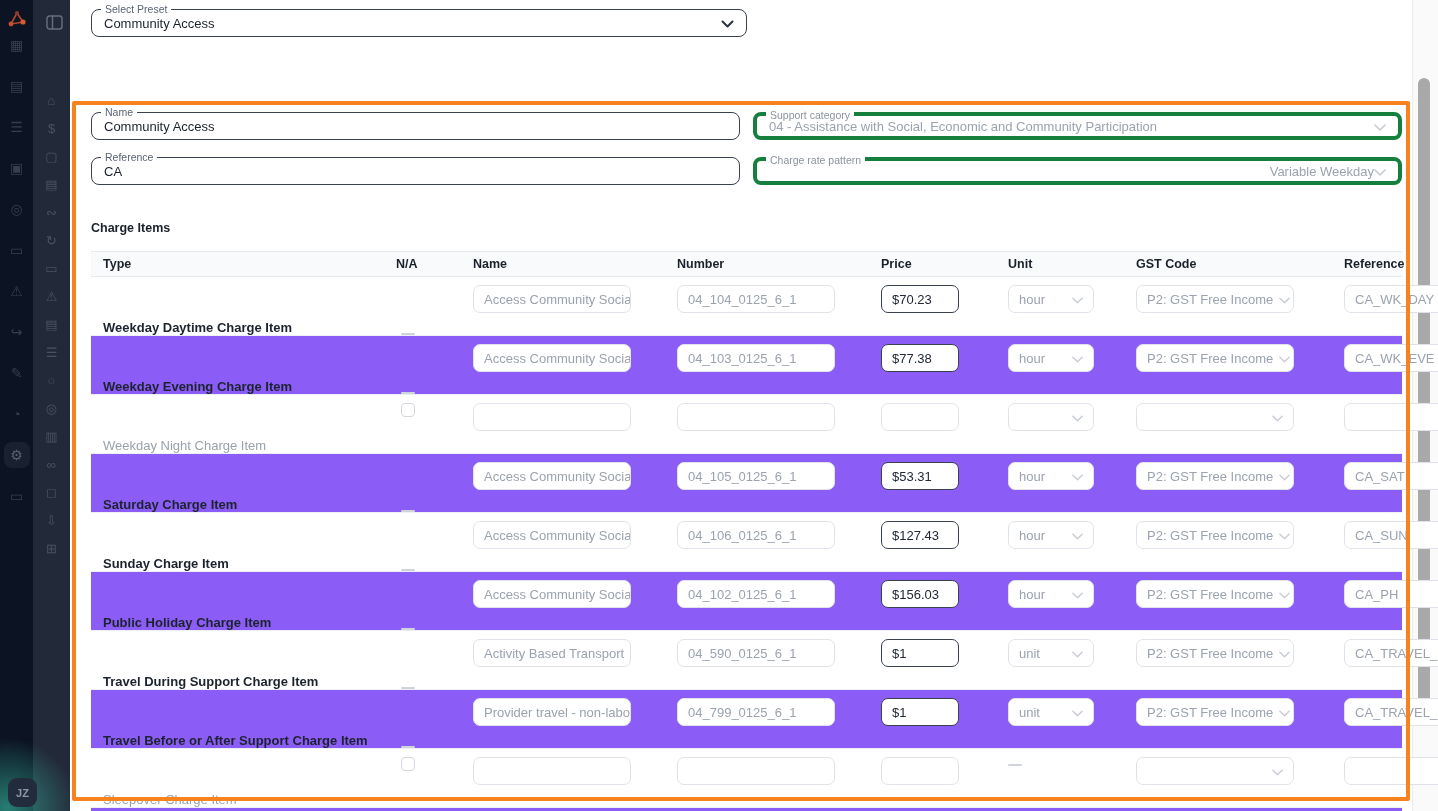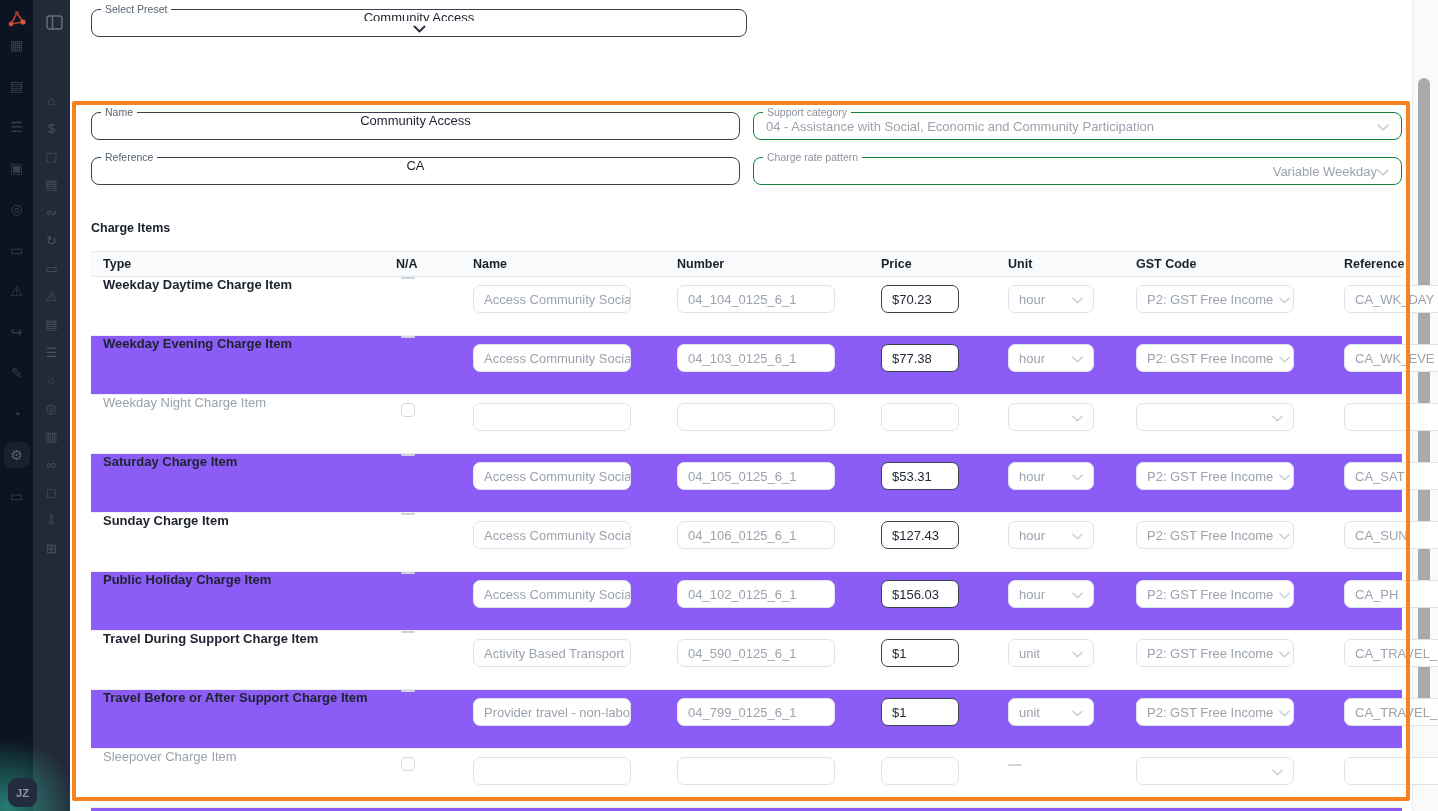--- a/index.html
+++ b/index.html
@@ -23,44 +23,44 @@
   .subrail-toggle{position:absolute;left:46px;top:15px;z-index:3;opacity:.5;cursor:pointer;}
   .sub-icons{position:absolute;left:33px;top:86px;width:37px;display:flex;flex-direction:column;align-items:center;z-index:3;}
   .sub-ic{width:37px;height:28px;display:flex;align-items:center;justify-content:center;color:#9aa2b2;opacity:.33;font-size:13px;cursor:pointer;}
 
   
   .panel{position:absolute;left:70px;top:0;width:1342px;height:811px;background:#fff;z-index:4;}
   .scrollstrip{position:absolute;left:1412px;top:0;width:26px;height:811px;background:#fafafa;border-left:1px solid #ececec;z-index:4;}
   .scrollthumb{position:absolute;left:1418px;top:78px;width:12px;height:645px;background:#a9a9a9;border-radius:7px;z-index:5;cursor:pointer;}
 
   
-  .ff{position:absolute;height:28px;border:1px solid #15803d;border-radius:8px;background:#fff;
+  .ff{position:absolute;height:28px;border:4px solid #15803d;border-radius:8px;background:#fff;
       display:flex;align-items:center;justify-content:space-between;padding:0 12px;font-size:13px;
       color:#9ba3ae;box-sizing:border-box;z-index:6;}
-  .ff.en{border:1.5px solid #3a414e;color:#1b222d;flex-direction:column;}
+  .ff.en{border:1.5px solid #3a414e;color:#1b222d;}
   .ff .lbl{position:absolute;top:-7px;left:9px;font-size:10.5px;background:#fff;padding:0 4px;color:#8b929d;line-height:13px;white-space:nowrap;}
   .ff.en .lbl{color:#596372;}
   .ff .val{white-space:nowrap;overflow:hidden;}
 
   .banner{position:absolute;left:91px;top:56px;width:1311px;height:36px;background:#eaf5fd;border:1px solid #a5d3f3;
           border-radius:8px;display:flex;align-items:center;gap:13px;padding:0 15px;box-sizing:border-box;z-index:6;}
   .banner .btext{color:#2b95e9;font-size:13px;}
 
   .section-title{position:absolute;left:91px;top:221px;font-size:12.5px;color:#1a212b;font-weight:600;z-index:6;}
 
   
   .table{position:absolute;left:91px;top:251px;width:1311px;z-index:6;}
   .t-grid{display:grid;grid-template-columns:277px 49px 176px 176px 99px 100px 180px 177px 77px;gap:28px;}
   .t-head{background:#f9fafb;border-top:1px solid #e7eaee;border-bottom:1px solid #e7eaee;height:24px;align-items:center;}
   .t-head .hc{font-size:12.5px;font-weight:600;color:#1a212b;white-space:nowrap;}
   .t-head .hc.first{padding-left:12px;}
   .t-row{height:58px;border-bottom:1px solid #eceff3;background:#fff;}
   .t-row.stripe{background:#8b5cf6;}
   .c{display:flex;align-items:flex-start;padding-top:8px;box-sizing:border-box;}
-  .c.mid{align-items:flex-start;padding-top:0;height:58px;}
+  .c.mid{align-items:flex-end;padding-top:0;height:58px;}
   .c.nudge{padding-top:15px;}
   .type-label{padding-left:12px;font-size:13px;font-weight:600;color:#1c232e;line-height:15px;}
   .type-label.dis{color:#9aa2ac;font-weight:400;}
 
   .inp{height:28px;border:1px solid #dfe3e9;border-radius:7px;background:#fff;display:flex;align-items:center;
        justify-content:flex-start;padding:0 10px;font-size:13px;color:#9ba3ae;white-space:nowrap;overflow:hidden;box-sizing:border-box;}
   .inp.active{border:1.5px solid #3a414e;color:#222935;}
   .sel{justify-content:space-between;gap:6px;}
   .w-txt{width:158px;} .w-price{width:78px;} .w-unit{width:86px;}
   .dash{width:14px;height:2px;background:#cfd4da;border-radius:1px;}

